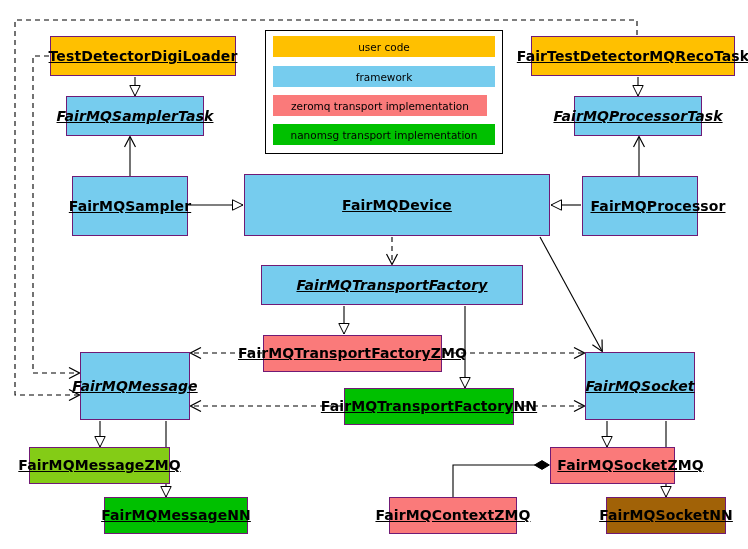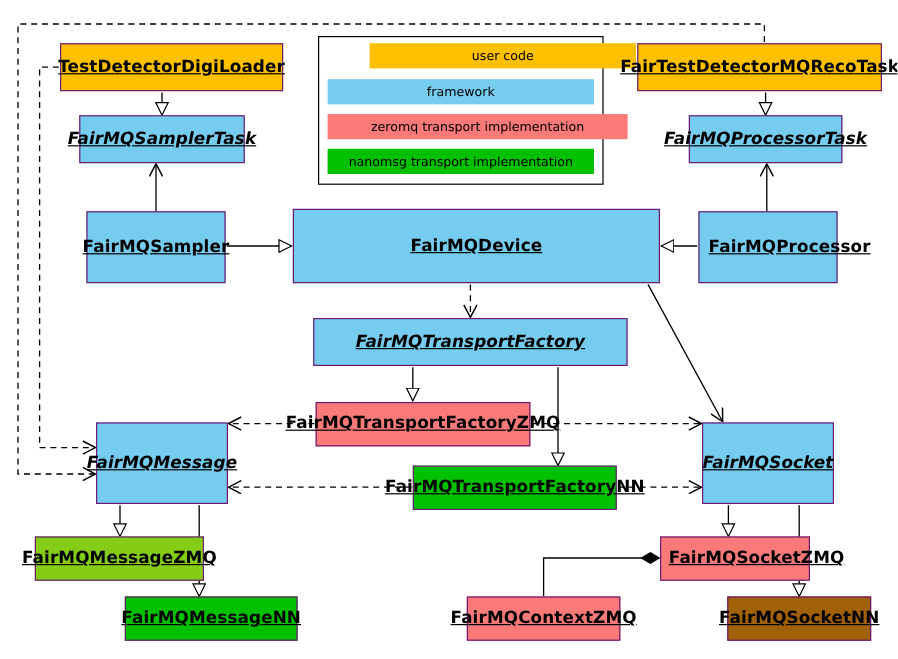--- a/index.html
+++ b/index.html
@@ -69,27 +69,27 @@
 
       <path d="M 607 447 L 607 421" marker-start="url(#hollowTri)"></path>
 
       <path d="M 666 497 L 666 421" marker-start="url(#hollowTri)"></path>
 
       <path d="M 453 497 L 453 465 L 549 465" marker-end="url(#blackDiamond)"></path>
     </g>
   </svg>
 
   <div class="legend-box" style="left:265px;top:30px;width:238px;height:124px;"></div>
-  <div class="legend-row" style="left:273px;top:36px;width:222px;height:21px;background:#FFC000;margin-left:35px;">
+  <div class="legend-row" style="left:273px;top:36px;width:222px;height:21px;background:#FFC000;">
     <span>user code</span>
   </div>
   <div class="legend-row" style="left:273px;top:66px;width:222px;height:21px;background:#76CCEE;">
     <span>framework</span>
   </div>
-  <div class="legend-row" style="left:273px;top:95px;width:250px;height:21px;background:#FA7A7A;">
+  <div class="legend-row" style="left:273px;top:95px;width:214px;height:21px;background:#FA7A7A;">
     <span>zeromq transport implementation</span>
   </div>
   <div class="legend-row" style="left:273px;top:124px;width:222px;height:21px;background:#00C000;">
     <span>nanomsg transport implementation</span>
   </div>
 
   <div class="node" style="left:50px;top:36px;width:186px;height:40px;background:#FFC000;">
     <span>TestDetectorDigiLoader</span>
   </div>
   <div class="node abstract" style="left:66px;top:96px;width:138px;height:40px;background:#76CCEE;">

